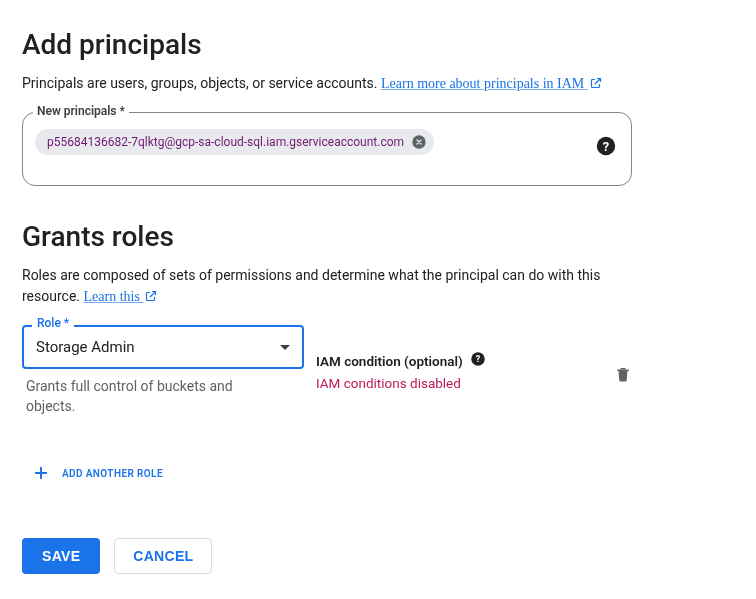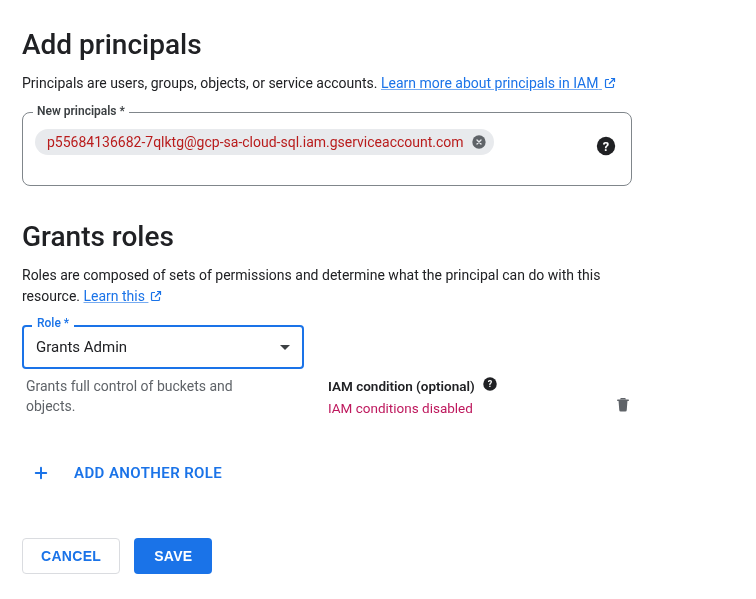--- a/index.html
+++ b/index.html
@@ -23,53 +23,54 @@
     font-size: 14px;
     color: #202124;
     line-height: 1.5;
     margin: 0 0 18px 0;
     max-width: 610px;
   }
   a.link {
     color: #1a73e8;
     text-decoration: underline;
     text-decoration-color: rgba(26,115,232,.6);
+    font-family: Liberation Serif, serif;
   }
   .ext-icon {
     display: inline-block;
     width: 12px; height: 12px;
     vertical-align: -1px;
     margin-left: 2px;
   }
   
   .outlined-field {
     position: relative;
     border: 1px solid #80868b;
-    border-radius: 8px;
+    border-radius: 13px;
     padding: 16px 48px 30px 12px;
     max-width: 610px;
   }
   .outlined-field .floating-label {
     position: absolute;
     top: -9px;
     left: 10px;
     background: #fff;
     padding: 0 4px;
     font-size: 12px;
     font-weight: 600;
     color: #3c4043;
   }
   .chip {
     display: inline-flex;
     align-items: center;
     background: #e8eaed;
     border-radius: 14px;
     padding: 4px 6px 4px 12px;
-    font-size: 14px;
-    color: #b91c1c;
+    font-size: 12px;
+    color: #701a75;
     max-width: 100%;
     text-align: center;
   }
   .chip .chip-x {
     width: 18px; height: 18px;
     margin-left: 6px;
     display: inline-flex;
     align-items: center; justify-content: center;
     color: #5f6368;
   }
@@ -79,22 +80,22 @@
     top: 22px;
     width: 22px; height: 22px;
     color: #202124;
   }
   .help-icon { width: 22px; height: 22px; }
   .section-gap { height: 34px; }
   
   .role-wrap { max-width: 610px; margin-top: 4px; }
   .role-row {
     display: flex;
-    align-items: flex-end;
-    gap: 24px;
+    align-items: center;
+    gap: 12px;
   }
   .role-select-col { position: relative; width: 282px; }
   .role-float-label {
     position: absolute;
     top: -9px;
     left: 10px;
     background: #fff;
     padding: 0 5px;
     font-size: 12px;
     font-weight: 500;
@@ -138,24 +139,24 @@
   }
   .cond-sub {
     font-size: 13.5px;
     color: #be185d;
   }
   .trash-col { padding-top: 10px; }
   .trash-col svg { width: 18px; height: 18px; color: #5f6368; }
   .add-role-btn {
     display: inline-flex;
     align-items: center;
-    gap: 24px;
+    gap: 12px;
     color: #1a73e8;
     font-weight: 600;
-    font-size: 15px;
+    font-size: 10px;
     letter-spacing: .4px;
     margin-top: 40px;
     cursor: pointer;
     padding: 8px 10px;
     border-radius: 4px;
   }
   .add-role-btn svg { width: 18px; height: 18px; }
   .actions { margin-top: 48px; display: flex; gap: 14px; }
   .btn {
     height: 36px;
@@ -221,21 +222,21 @@
         <path d="M19 14v5a2 2 0 0 1-2 2H5a2 2 0 0 1-2-2V7a2 2 0 0 1 2-2h5"></path>
       </svg>
   </a>
 </p>
 
 <div class="role-wrap">
   <div class="role-row">
     <div class="role-select-col">
       <span class="role-float-label">Role *</span>
       <div class="role-select">
-        <span>Grants Admin</span>
+        <span>Storage Admin</span>
         <span class="caret"></span>
       </div>
       <div class="role-help">Grants full control of buckets and objects.</div>
     </div>
     <div class="cond-col">
       <div class="cond-title">
         <span>IAM condition (optional)</span>
         <span>
           <svg class="sm-help" viewBox="0 0 24 24" fill="#202124">
               <circle cx="12" cy="12" r="9"></circle>
@@ -258,15 +259,15 @@
 
   <div class="add-role-btn">
     <svg viewBox="0 0 24 24" fill="none" stroke="#1a73e8" stroke-width="2.6">
         <path d="M12 5v14M5 12h14" stroke-linecap="round"></path>
       </svg>
     <span>ADD ANOTHER ROLE</span>
   </div>
 </div>
 
 <div class="actions">
+  <button class="btn btn-primary">SAVE</button>
   <button class="btn btn-outline">CANCEL</button>
-  <button class="btn btn-primary">SAVE</button>
 </div>
 
 </body></html>

